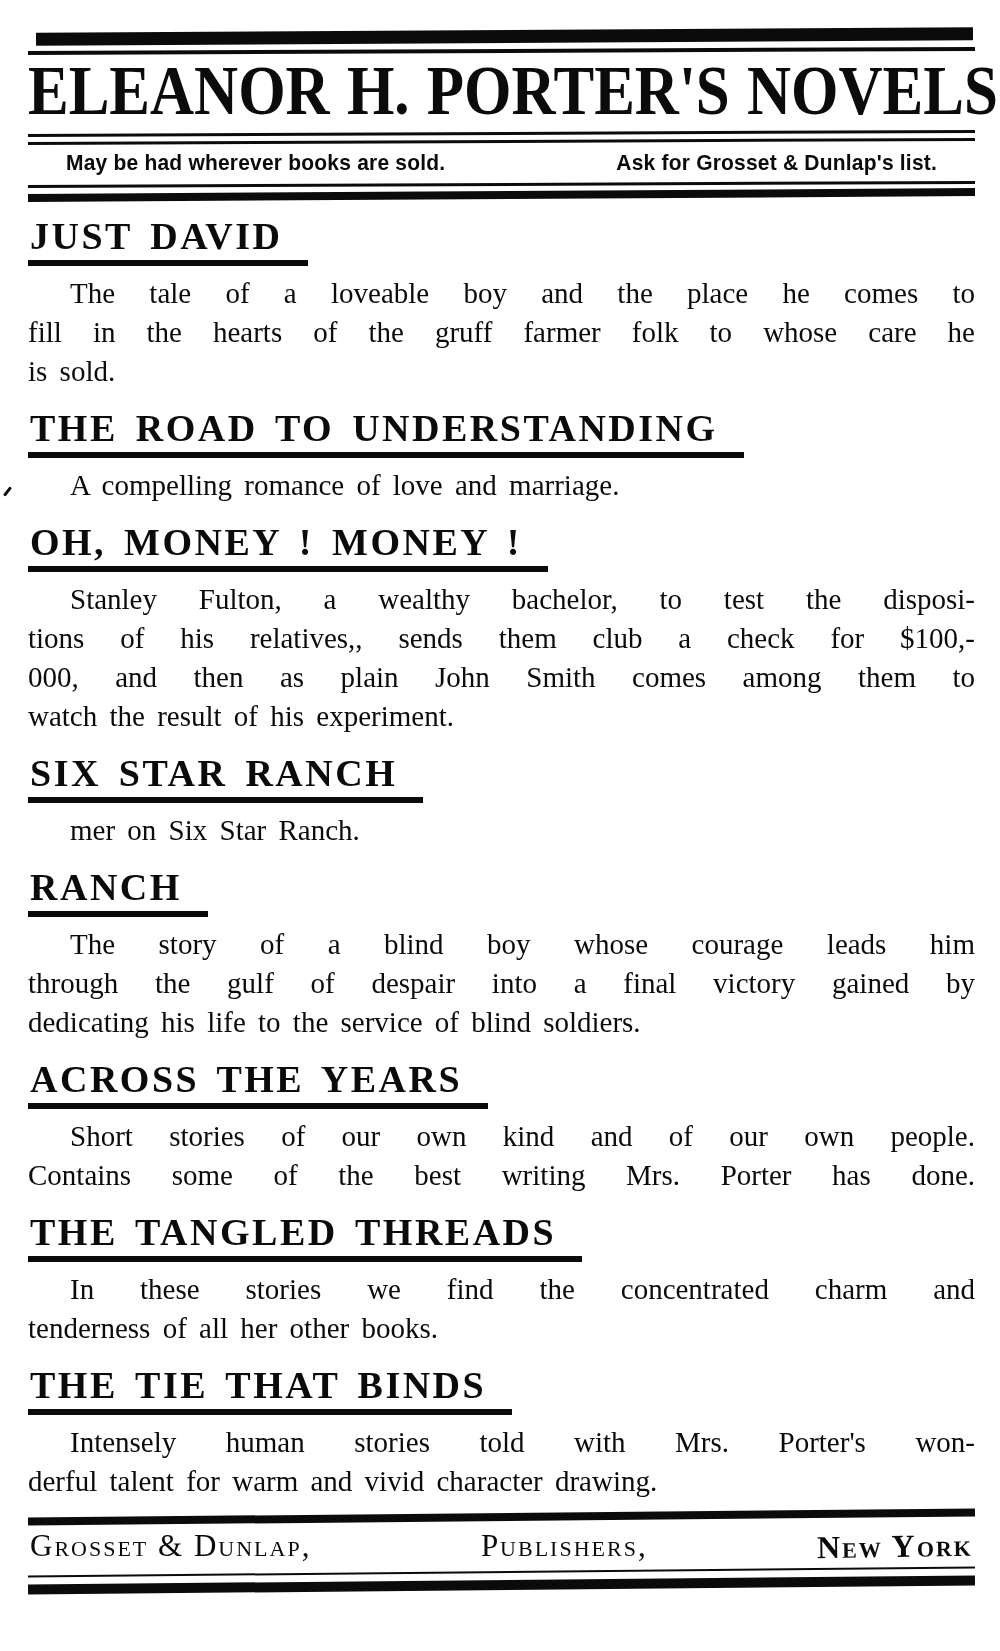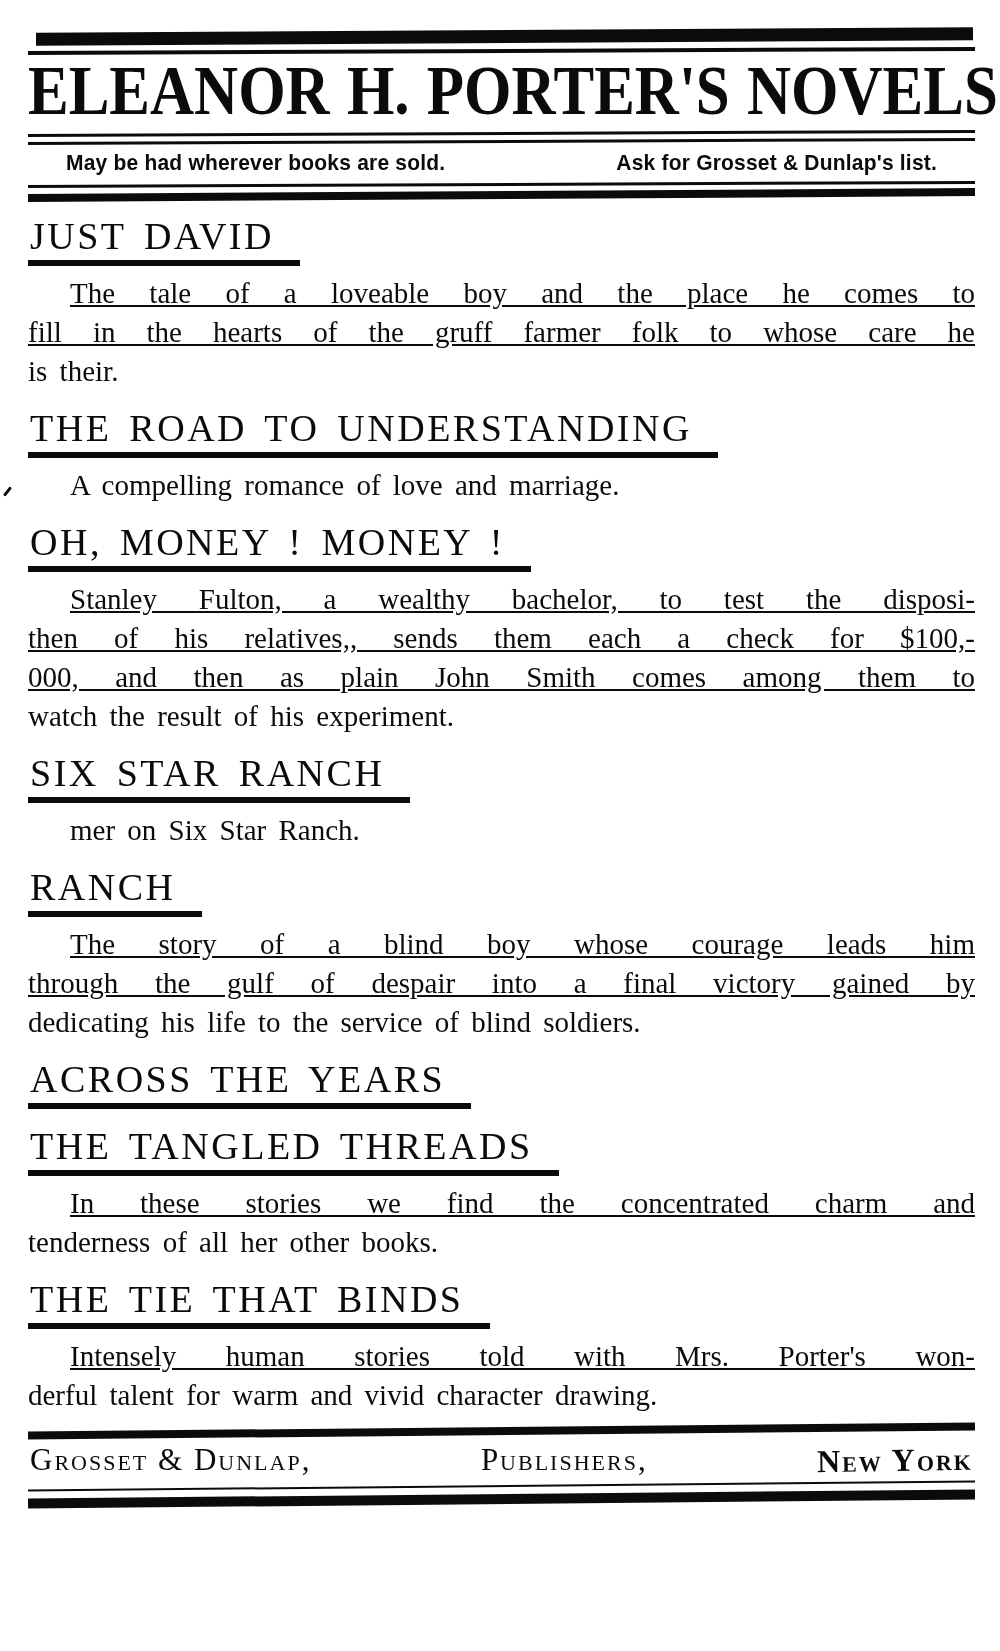--- a/index.html
+++ b/index.html
@@ -54,35 +54,35 @@
     transform: scale(1.0, 1.05);
   }
   .sub-rule-top { margin-top: 2px; }
   .sub-rule-bot { margin-top: 5px; }
   
   .sec { margin: 0; }
   .head {
     display: inline-block;
     margin: 18px 0 0 0;
     font-size: 38px;
-    font-weight: normal;
+    font-weight: bold;
     line-height: 38px;
     letter-spacing: 2.5px;
     word-spacing: 6px;
     border-bottom: 6px solid #0b0b0b;
     padding: 0 26px 5px 2px;
   }
   .para { margin-top: 8px; }
   .line {
     font-size: 29px;
     line-height: 39px;
     word-spacing: 5px;
     white-space: normal;
   }
-  .line.j { text-align: justify; text-align-last: justify; text-decoration: underline; }
+  .line.j { text-align: justify; text-align-last: justify; }
   .para .line:first-child { text-indent: 42px; }
   
   .foot-rule-top { margin-top: 12px; }
   .footer-row {
     display: flex;
     justify-content: space-between;
     align-items: flex-start;
     margin: 8px 2px 0 2px;
     font-variant: small-caps;
     font-size: 31px;
@@ -125,36 +125,36 @@
 
   <div class="stray-mark"></div>
 
   <main>
 
     <section class="sec">
       <h2 class="head">JUST DAVID</h2>
       <div class="para">
         <div class="line j">The tale of a loveable boy and the place he comes to</div>
         <div class="line j">fill in the hearts of the gruff farmer folk to whose care he</div>
-        <div class="line">is their.</div>
+        <div class="line">is sold.</div>
       </div>
     </section>
 
     <section class="sec">
       <h2 class="head">THE ROAD TO UNDERSTANDING</h2>
       <div class="para">
         <div class="line">A compelling romance of love and marriage.</div>
       </div>
     </section>
 
     <section class="sec">
       <h2 class="head">OH, MONEY ! MONEY !</h2>
       <div class="para">
         <div class="line j">Stanley Fulton, a wealthy bachelor, to test the disposi-</div>
-        <div class="line j">then of his relatives,, sends them each a check for $100,-</div>
+        <div class="line j">tions of his relatives,, sends them club a check for $100,-</div>
         <div class="line j">000, and then as plain John Smith comes among them to</div>
         <div class="line">watch the result of his experiment.</div>
       </div>
     </section>
 
     <section class="sec">
       <h2 class="head">SIX STAR RANCH</h2>
       <div class="para">
         <div class="line">mer on Six Star Ranch.</div>
       </div>
@@ -164,20 +164,24 @@
       <h2 class="head">RANCH</h2>
       <div class="para">
         <div class="line j">The story of a blind boy whose courage leads him</div>
         <div class="line j">through the gulf of despair into a final victory gained by</div>
         <div class="line">dedicating his life to the service of blind soldiers.</div>
       </div>
     </section>
 
     <section class="sec">
       <h2 class="head">ACROSS THE YEARS</h2>
+      <div class="para">
+        <div class="line j">Short stories of our own kind and of our own people.</div>
+        <div class="line j">Contains some of the best writing Mrs. Porter has done.</div>
+      </div>
     </section>
 
     <section class="sec">
       <h2 class="head">THE TANGLED THREADS</h2>
       <div class="para">
         <div class="line j">In these stories we find the concentrated charm and</div>
         <div class="line">tenderness of all her other books.</div>
       </div>
     </section>
 

